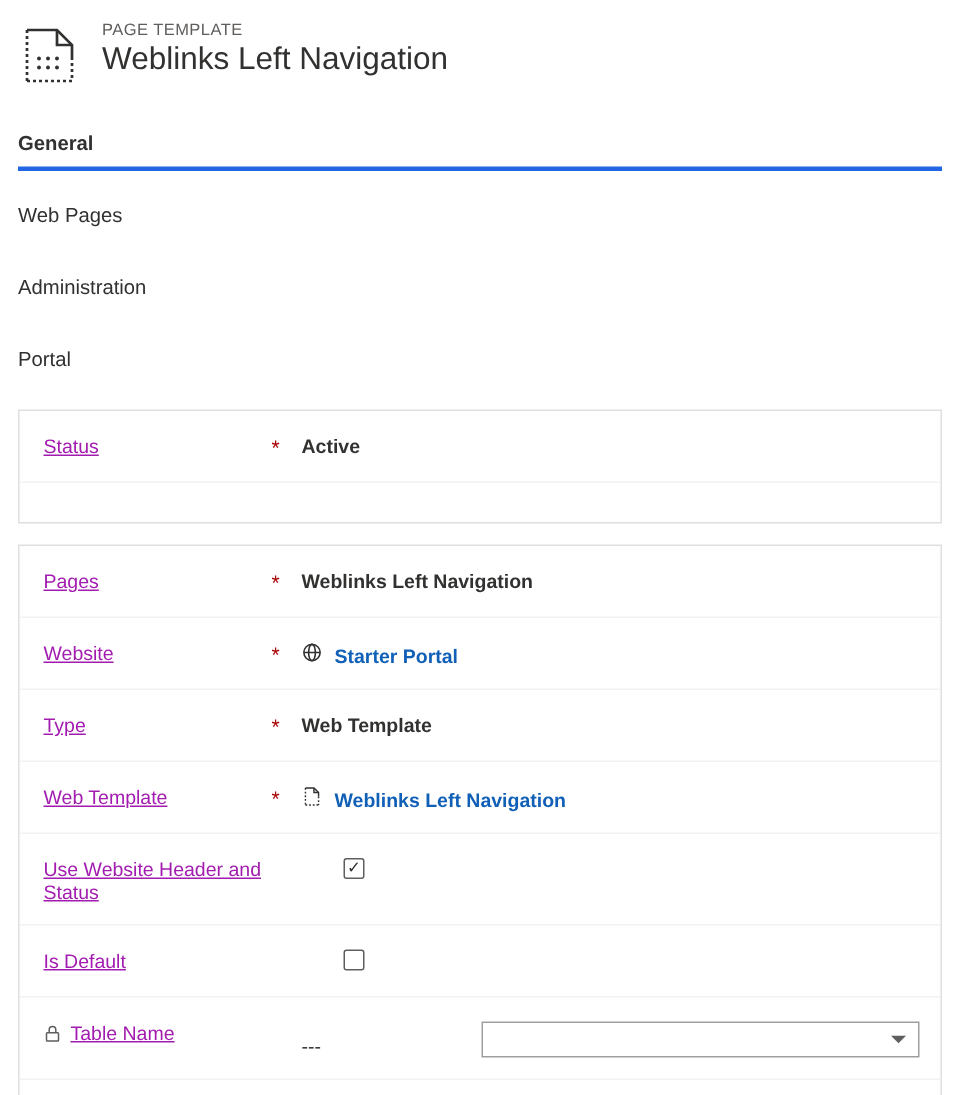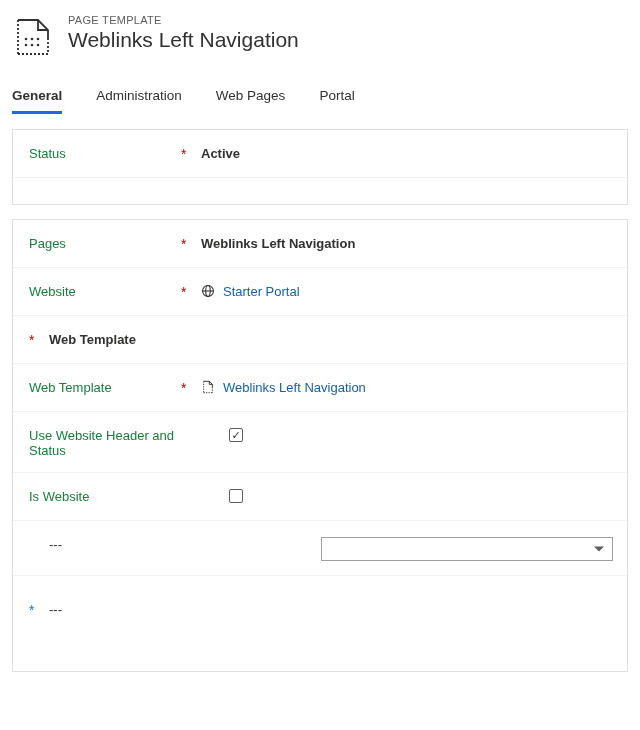--- a/index.html
+++ b/index.html
@@ -32,24 +32,25 @@
       margin-top: -2px;
     }
     .header-text .title {
       font-size: 21px;
       font-weight: 400;
       color: #323130;
       margin-top: 2px;
     }
     .tabs {
       display: flex;
-      gap: 34px;
+      gap: 18px;
       padding: 0 12px;
       border-bottom: 1px solid #ffffff;
       margin-top: 6px;
+      flex-direction: column;
     }
     .tab {
       padding: 4px 0 8px 0;
       font-size: 13.5px;
       color: #323130;
       cursor: pointer;
       border-bottom: 3px solid transparent;
     }
     .tab.active {
       font-weight: 600;
@@ -66,50 +67,51 @@
       padding: 16px 14px 14px 16px;
       border-bottom: 1px solid #f3f2f1;
       min-height: 48px;
     }
     .row:last-child {
       border-bottom: none;
     }
     .row .label-col {
       width: 152px;
       flex-shrink: 0;
-      color: #15803d;
+      color: #a21caf;
       font-size: 13px;
       display: flex;
       align-items: flex-start;
       gap: 6px;
+      text-decoration: underline;
     }
     .row .req-col {
       width: 20px;
       flex-shrink: 0;
       color: #a80000;
       font-size: 14px;
       line-height: 1;
       padding-top: 1px;
     }
     .row .req-col.blue {
       color: #2266e3;
     }
     .row .value-col {
       flex: 1;
       display: flex;
-      align-items: flex-start;
+      align-items: flex-end;
       gap: 8px;
       font-size: 13px;
     }
     .value-bold {
       font-weight: 600;
     }
     .link {
       color: #1160b7;
-      font-weight: 400;
+      font-weight: 700;
       cursor: pointer;
     }
     .checkbox {
       width: 14px;
       height: 14px;
       border: 1px solid #605e5c;
       border-radius: 2px;
       display: inline-flex;
       align-items: center;
       justify-content: center;
@@ -167,22 +169,22 @@
     </svg>
   </div>
   <div class="header-text">
     <div class="eyebrow">PAGE TEMPLATE</div>
     <div class="title">Weblinks Left Navigation</div>
   </div>
 </div>
 
 <div class="tabs">
   <div class="tab active">General</div>
+  <div class="tab">Web Pages</div>
   <div class="tab">Administration</div>
-  <div class="tab">Web Pages</div>
   <div class="tab">Portal</div>
 </div>
 
 <div class="card">
   <div class="row">
     <div class="label-col">Status</div>
     <div class="req-col">*</div>
     <div class="value-col">
         <span class="value-bold">Active</span>
       </div>
@@ -209,20 +211,21 @@
             <circle cx="8" cy="8" r="6.2" fill="none" stroke="#323130" stroke-width="1.2"></circle>
             <ellipse cx="8" cy="8" rx="2.6" ry="6.2" fill="none" stroke="#323130" stroke-width="1.2"></ellipse>
             <line x1="1.8" y1="8" x2="14.2" y2="8" stroke="#323130" stroke-width="1.2"></line>
           </svg>
       </span>
       <span class="link">Starter Portal</span>
     </div>
   </div>
 
   <div class="row">
+    <div class="label-col">Type</div>
     <div class="req-col">*</div>
     <div class="value-col">
         <span class="value-bold">Web Template</span>
       </div>
   </div>
 
   <div class="row">
     <div class="label-col">Web Template</div>
     <div class="req-col">*</div>
     <div class="value-col">
@@ -241,28 +244,35 @@
 
   <div class="row">
     <div class="label-col">Use Website Header and Status</div>
     <div class="req-col"></div>
     <div class="value-col">
       <span class="checkbox checked"></span>
     </div>
   </div>
 
   <div class="row">
-    <div class="label-col">Is Website</div>
+    <div class="label-col">Is Default</div>
     <div class="req-col"></div>
     <div class="value-col">
       <span class="checkbox"></span>
     </div>
   </div>
 
   <div class="row">
+    <div class="label-col">
+      <span><svg class="lock-svg" viewBox="0 0 12 12">
+            <rect x="2" y="5.5" width="8" height="5.5" rx="0.5" fill="none" stroke="#605e5c" stroke-width="1"></rect>
+            <path d="M3.8 5.5 V3.5 a2.2 2.2 0 0 1 4.4 0 V5.5" fill="none" stroke="#605e5c" stroke-width="1"></path>
+          </svg></span>
+      <span>Table Name</span>
+    </div>
     <div class="req-col"></div>
     <div class="value-col">
       <span>---</span>
       <div class="select"></div>
     </div>
   </div>
 
   <div class="row" style="border-bottom:none; padding-top:26px;">
     <div class="req-col blue">*</div>
     <div class="value-col">

